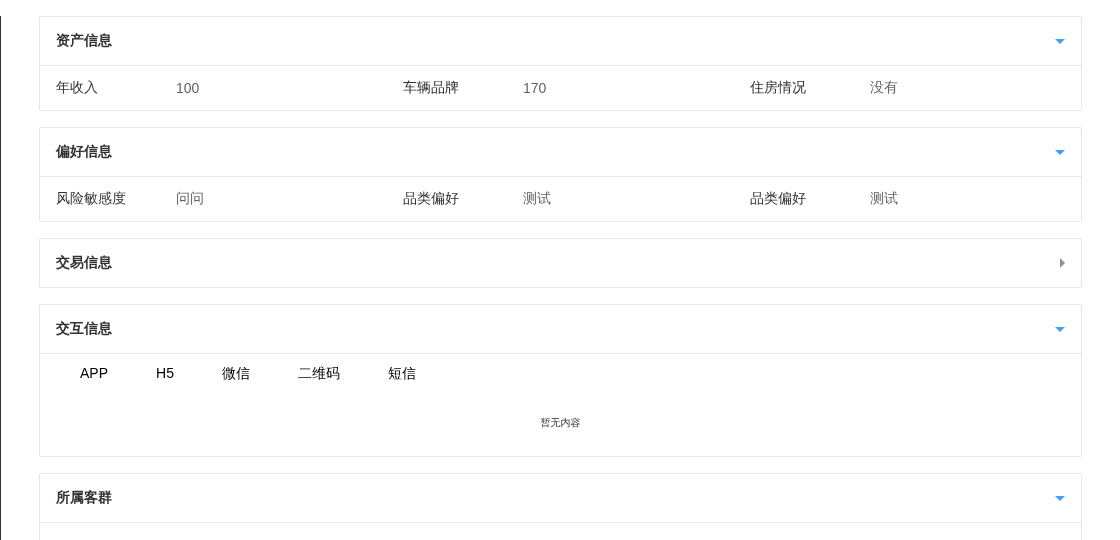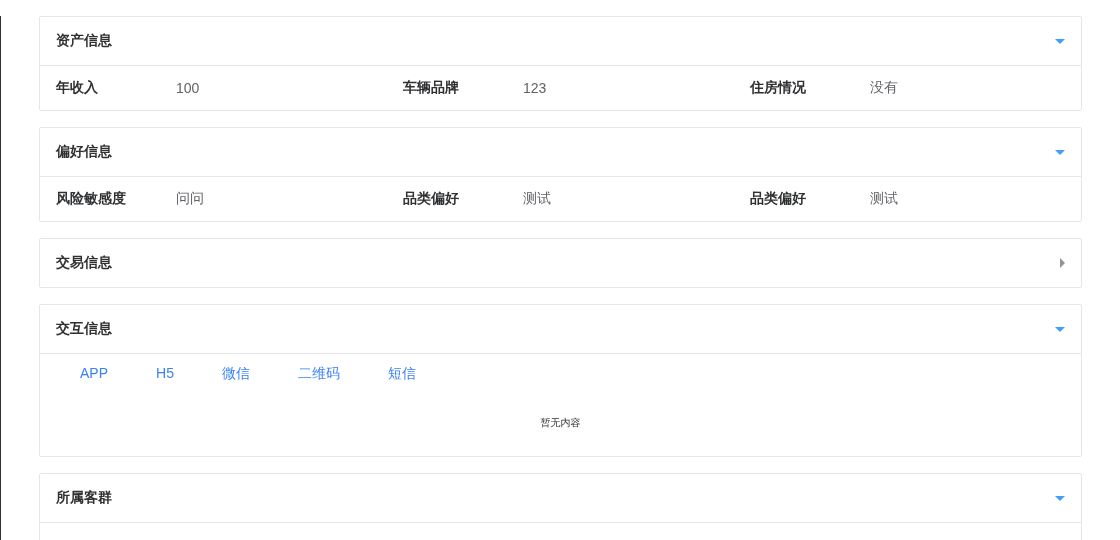--- a/index.html
+++ b/index.html
@@ -64,38 +64,38 @@
     }
     .kv-cell {
       display: grid;
       grid-template-columns: 120px 1fr;
       align-items: center;
       padding-left: 16px;
       height: 100%;
     }
     .kv-label {
       color: #303133;
-      font-weight: 700;
+      font-weight: 400;
     }
     .kv-value {
       color: #606266;
     }
     .tabs {
       display: flex;
       height: 40px;
       border-bottom: 1px solid transparent;
       padding: 0 16px;
       gap: 0;
       align-items: flex-end;
     }
     .tab {
       padding: 0 24px;
       height: 40px;
       line-height: 40px;
-      color: #3b82f6;
+      color: #000000;
       cursor: pointer;
       text-align: center;
       position: relative;
       font-size: 14px;
     }
     .tab.active {
       color: #409eff;
     }
     .tab.active::after {
       content: "";
@@ -125,21 +125,21 @@
       <span class="arrow down"></span>
     </div>
     <div class="panel-body">
       <div class="kv-row">
         <div class="kv-cell">
           <span class="kv-label">年收入</span>
           <span class="kv-value">100</span>
         </div>
         <div class="kv-cell">
           <span class="kv-label">车辆品牌</span>
-          <span class="kv-value">123</span>
+          <span class="kv-value">170</span>
         </div>
         <div class="kv-cell">
           <span class="kv-label">住房情况</span>
           <span class="kv-value">没有</span>
         </div>
       </div>
     </div>
   </div>
 
   <div class="panel">

